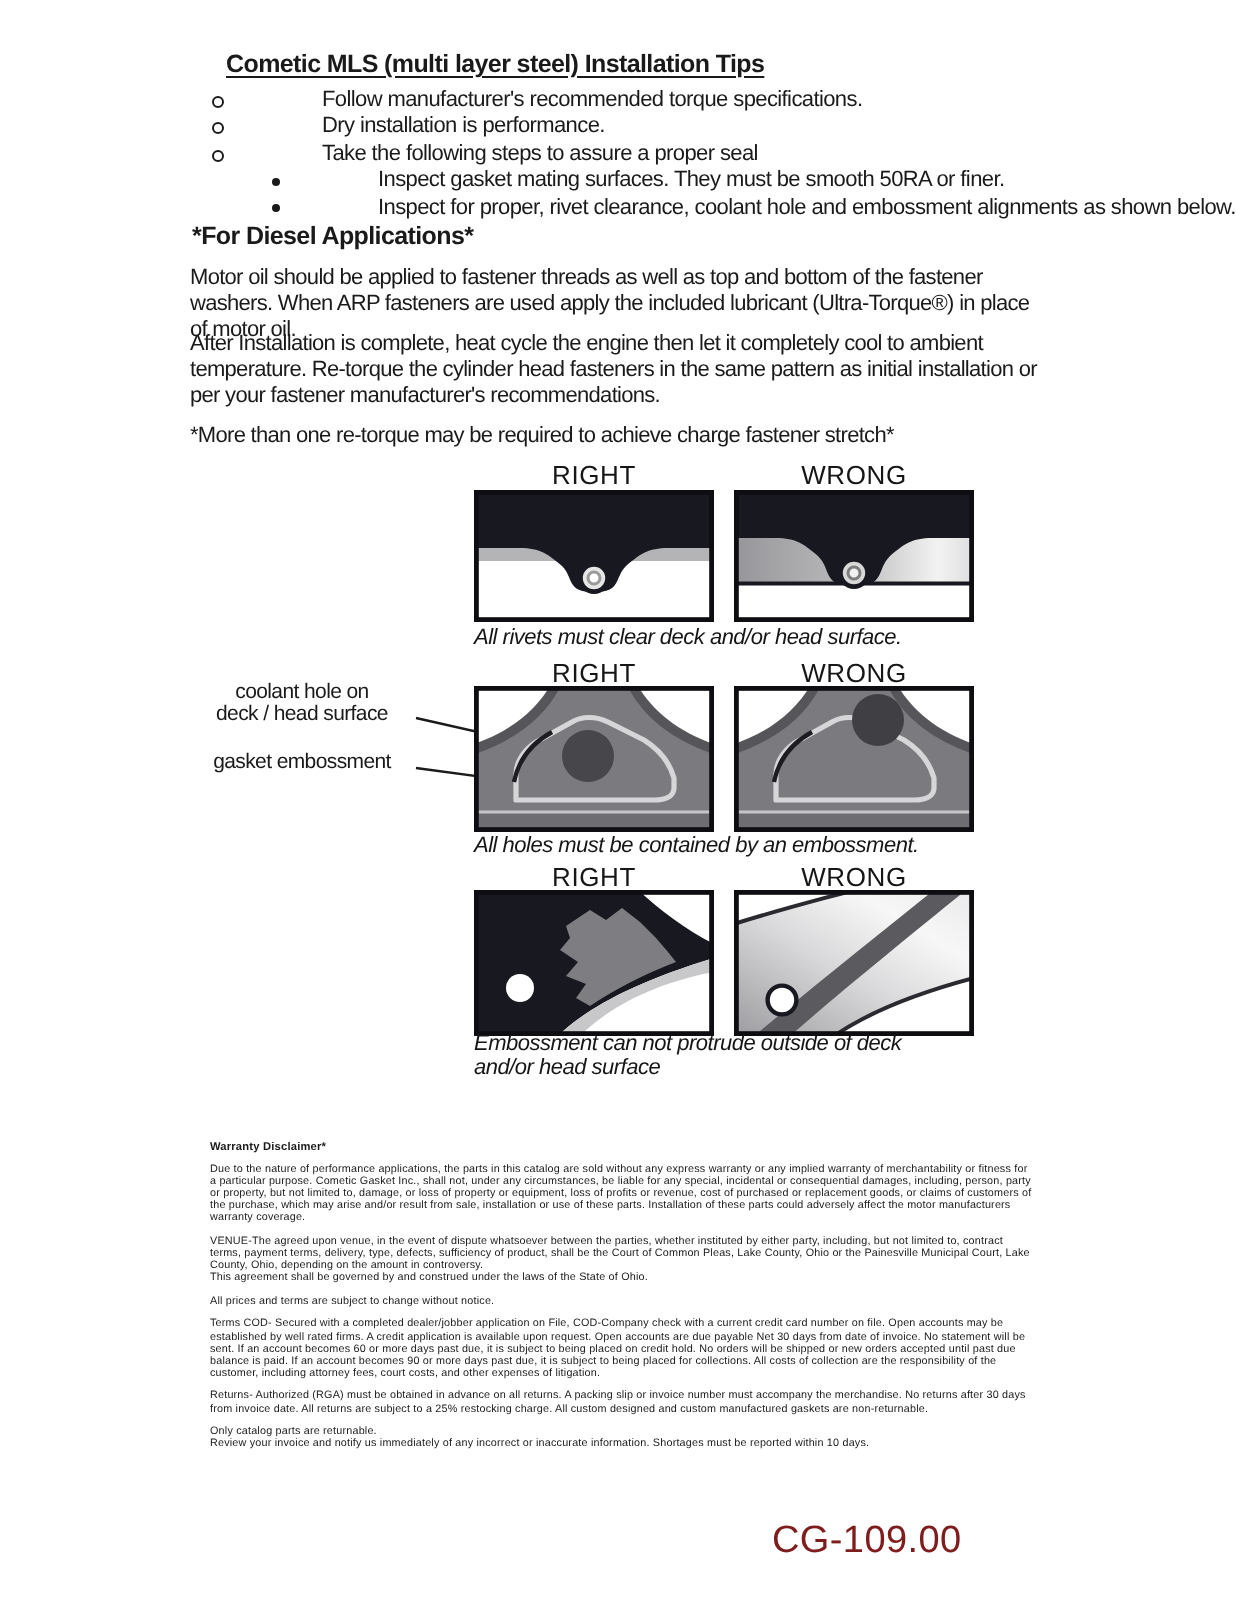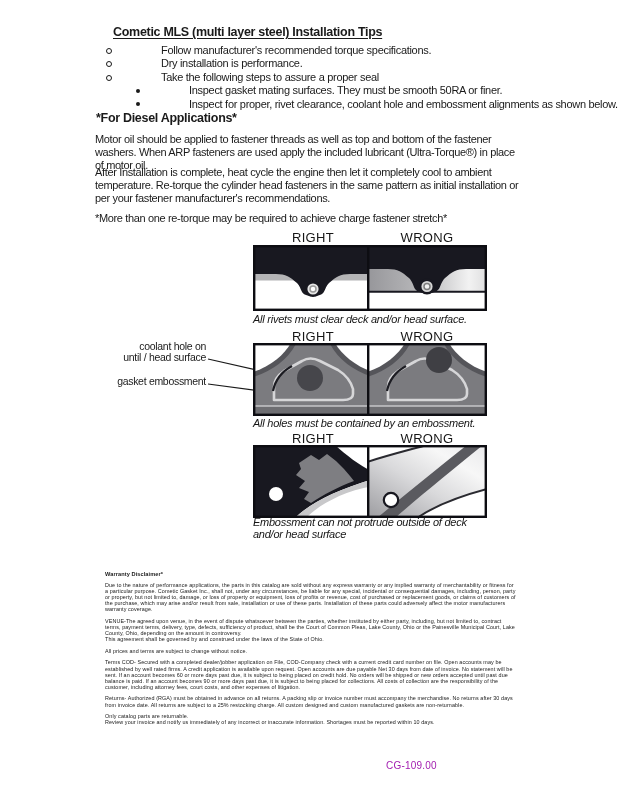--- a/index.html
+++ b/index.html
@@ -18,33 +18,33 @@
   .mk-f{flex:0 0 auto;width:4px;height:4px;background:#1a1a1a;border-radius:50%;
         margin:4.5px 5px 0 0;}
 
   
   .diesel-h{left:96px;top:111px;font-size:12.5px;font-weight:bold;letter-spacing:-0.3px;white-space:nowrap;}
   .dp{left:95px;width:424px;font-size:11px;line-height:13.2px;letter-spacing:-0.35px;}
   .dp1{top:133px;} .dp2{top:166px;} .dp3{top:212px;white-space:nowrap;}
 
   
   .dlabel{width:120px;text-align:center;font-size:13px;letter-spacing:0.3px;color:#161616;}
-  .colL{left:237px;margin-left:16px;} .colR{left:367px;}
+  .colL{left:237px;} .colR{left:367px;}
   .dbox{width:120px;line-height:0;}
   .dbox svg{display:block;}
   .dcap{font-size:11px;letter-spacing:-0.25px;color:#161616;font-style:italic;}
-  .sidelabel{font-size:10.5px;letter-spacing:-0.3px;text-align:right;width:110px;left:96px;line-height:11px;}
+  .sidelabel{font-size:10.5px;letter-spacing:-0.3px;text-align:center;width:110px;left:96px;line-height:11px;}
 
   
   .warranty{left:105px;top:571px;width:413px;}
   .wh{font-size:5.6px;font-weight:bold;margin:0 0 5px 0;letter-spacing:0.1px;}
   .wp{font-size:5.4px;line-height:6.1px;letter-spacing:0.1px;margin:0 0 5.5px 0;}
   .wp.tight{margin-top:-5.5px;}
 
-  .footer{left:386px;top:760px;font-size:10px;letter-spacing:0.2px;color:#a21caf;white-space:nowrap;}
+  .footer{left:386px;top:760px;font-size:19px;letter-spacing:0.2px;color:#7f1d1d;white-space:nowrap;}
 </style>
 </head>
 <body>
 
 <div id="page">
 
   <div class="abs title">Cometic MLS (multi layer steel) Installation Tips</div>
 
   <div class="abs tips">
     <div class="tline">
@@ -108,21 +108,21 @@
     </svg>
   </div>
 
   <div class="abs dcap colL" style="top:313px">All rivets must clear deck and/or head surface.</div>
 
   <div class="abs dlabel colL" style="top:329px">RIGHT</div>
   <div class="abs dlabel colR" style="top:329px">WRONG</div>
 
   <div class="abs sidelabel" style="top:341px">
     <div>coolant hole on</div>
-    <div>until / head surface</div>
+    <div>deck / head surface</div>
   </div>
   <div class="abs sidelabel" style="top:376px">gasket embossment</div>
 
   <svg class="abs" style="left:206px;top:355px" width="100" height="45">
     <line x1="2" y1="4" x2="86" y2="23" stroke="#1a1a1a" stroke-width="1.2"></line>
     <line x1="2" y1="29" x2="54" y2="36" stroke="#1a1a1a" stroke-width="1.2"></line>
   </svg>
 
   <div class="abs dbox colL" style="top:343px">
     <svg width="120" height="73" viewBox="0 0 120 73">

